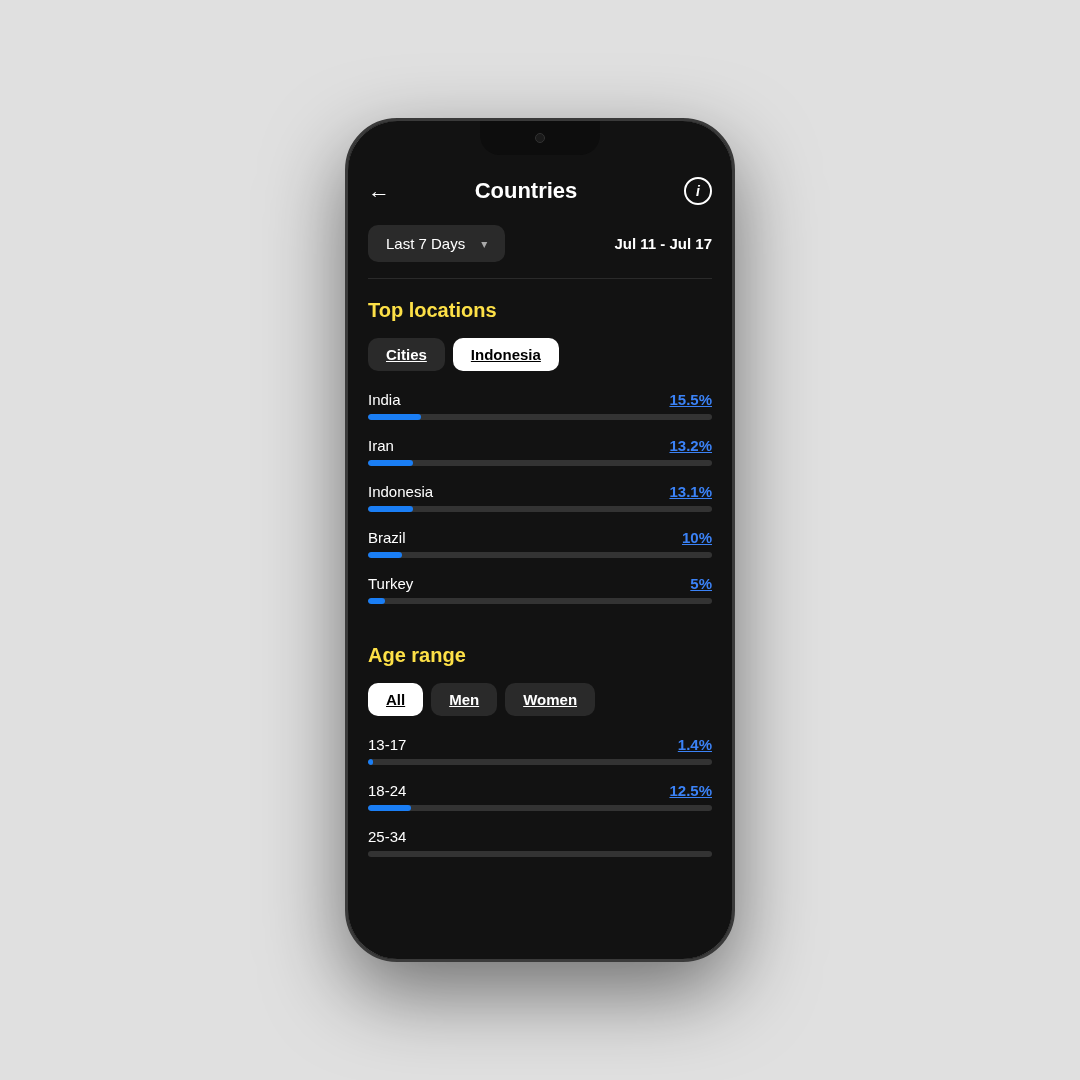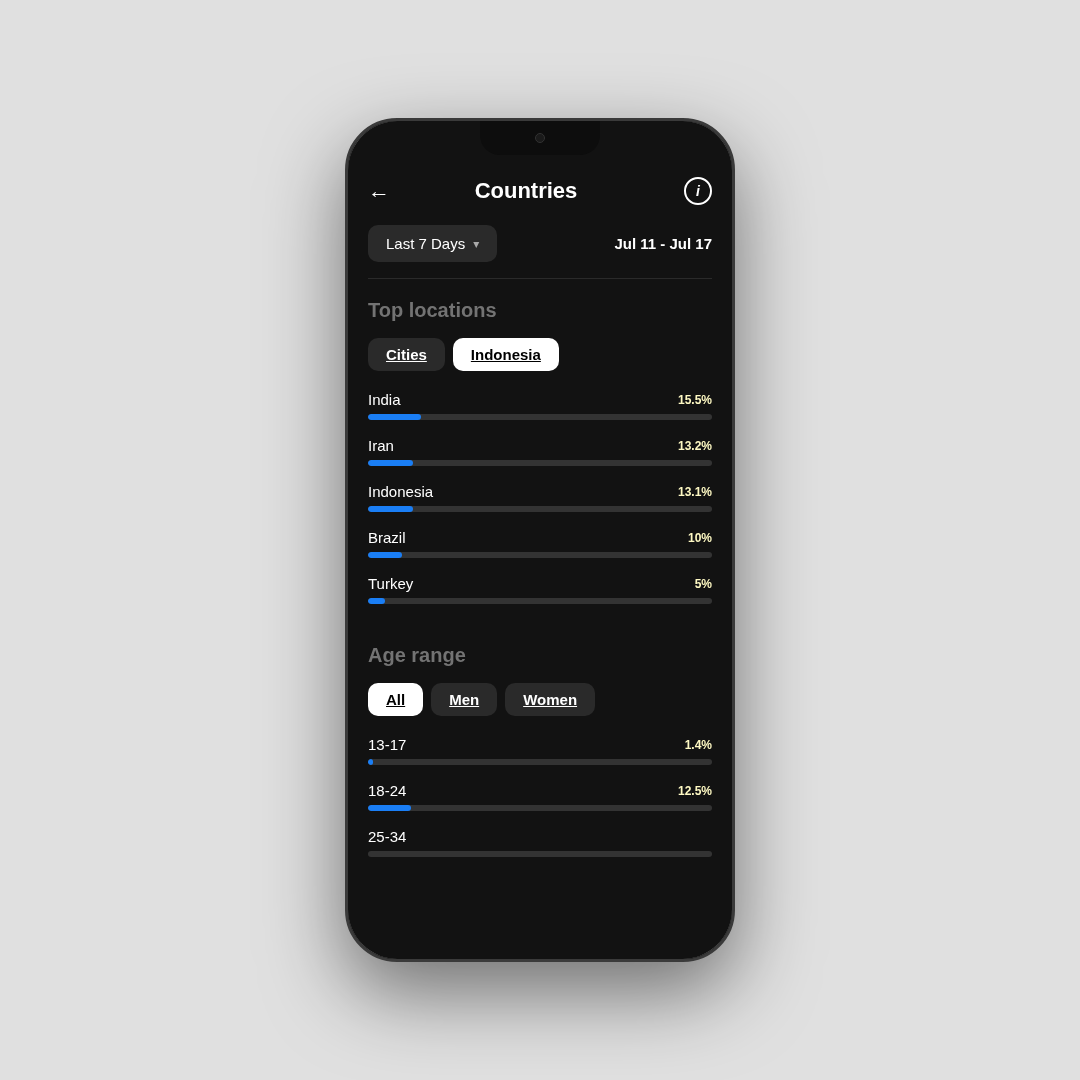--- a/index.html
+++ b/index.html
@@ -108,21 +108,21 @@
     .date-filter-btn {
       background: #2a2a2a;
       border: none;
       border-radius: 10px;
       color: #fff;
       font-size: 15px;
       font-weight: 500;
       padding: 10px 18px;
       display: flex;
       align-items: center;
-      gap: 8px;
+      gap: 16px;
       cursor: pointer;
     }
 
     .chevron {
       font-size: 12px;
       color: #aaa;
     }
 
     .date-range {
       color: #fff;
@@ -135,21 +135,21 @@
       background: #2a2a2a;
       margin: 0 20px;
     }
 
     
     .section {
       padding: 20px 20px 0;
     }
 
     .section-title {
-      color: #737373;
+      color: #fde047;
       font-size: 20px;
       font-weight: 700;
       margin-bottom: 16px;
     }
 
     
     .tab-group {
       display: flex;
       gap: 8px;
       margin-bottom: 20px;
@@ -187,23 +187,24 @@
       margin-bottom: 6px;
     }
 
     .bar-label {
       color: #fff;
       font-size: 15px;
       font-weight: 500;
     }
 
     .bar-pct {
-      color: #fef9c3;
-      font-size: 12px;
+      color: #3b82f6;
+      font-size: 15px;
       font-weight: 700;
+      text-decoration: underline;
     }
 
     .bar-track {
       width: 100%;
       height: 6px;
       background: #333;
       border-radius: 3px;
       overflow: hidden;
     }
 

